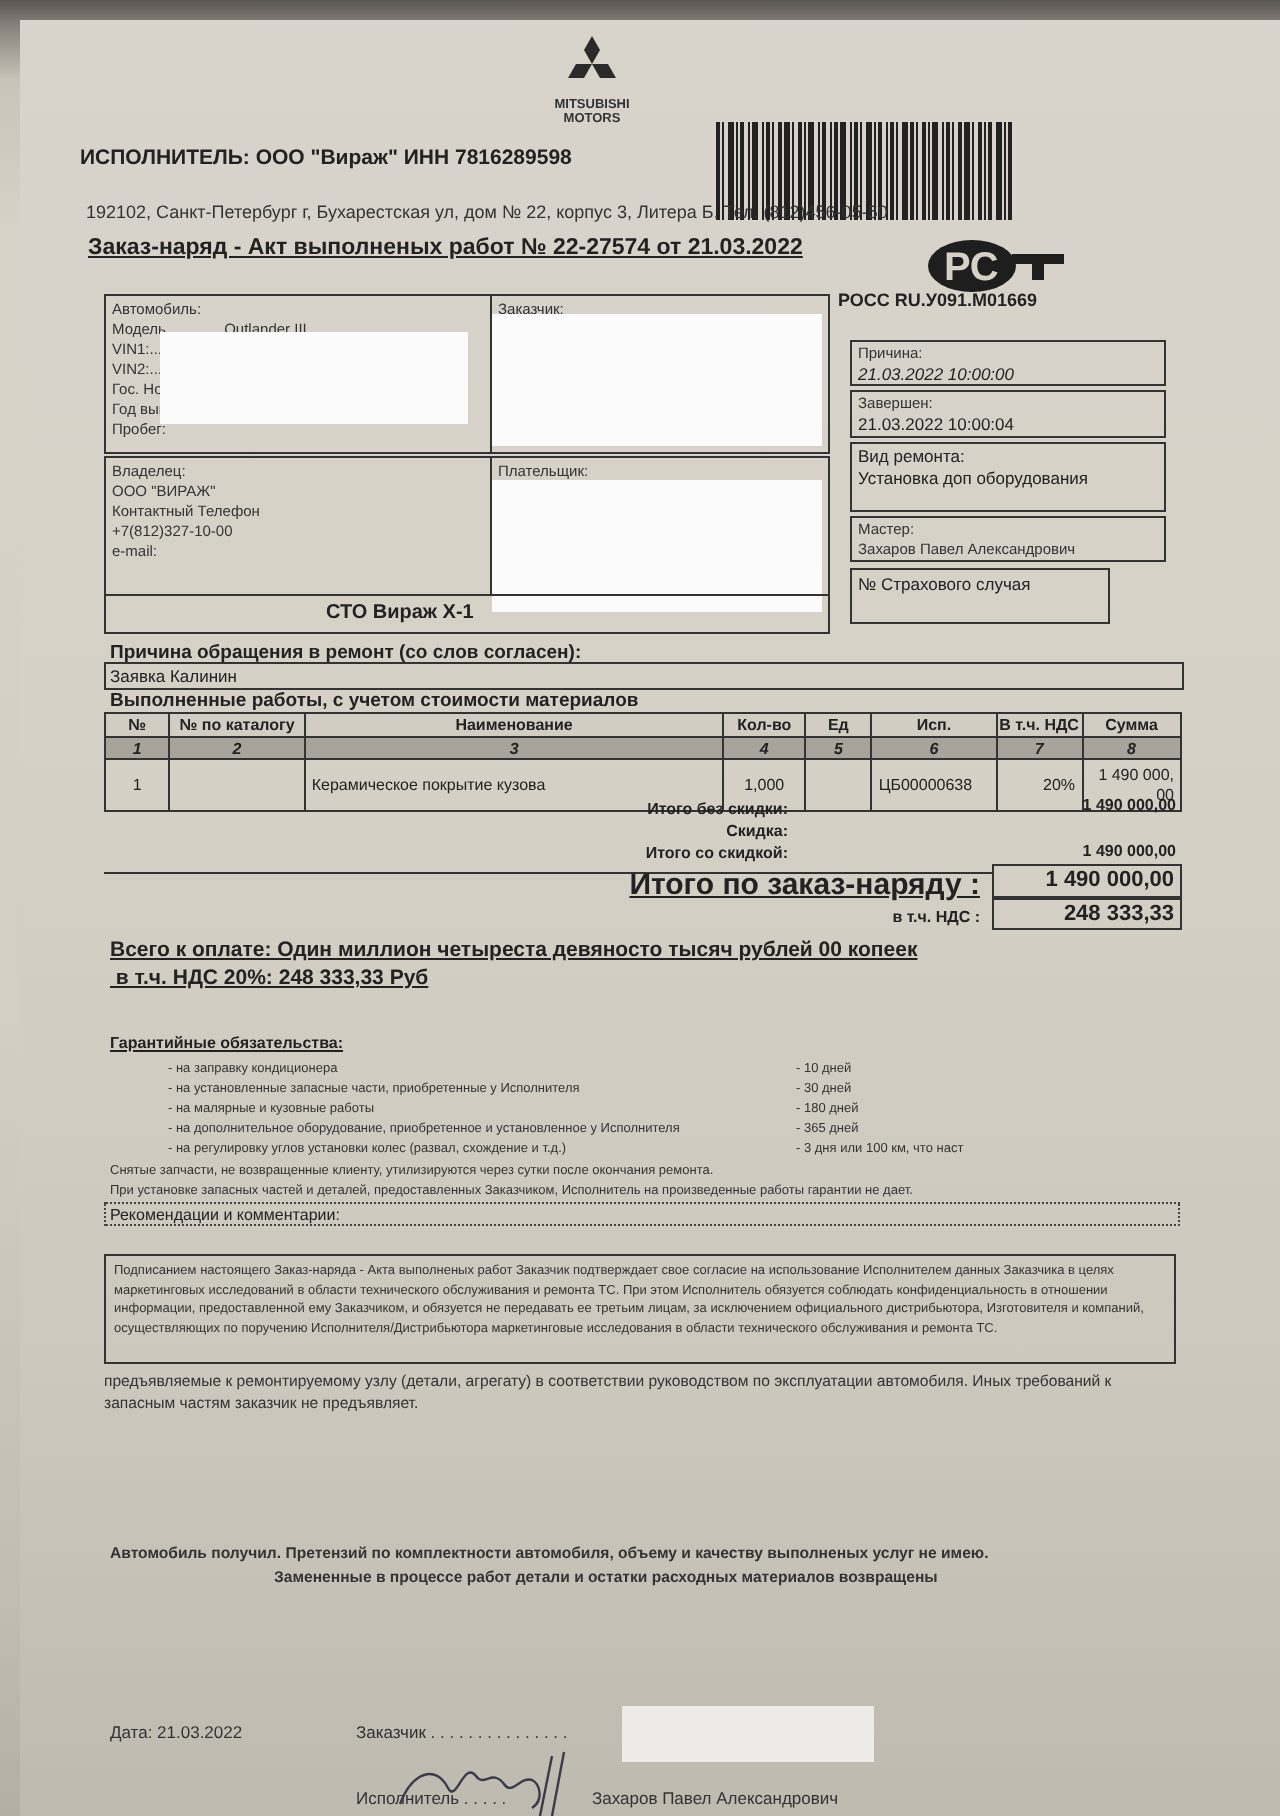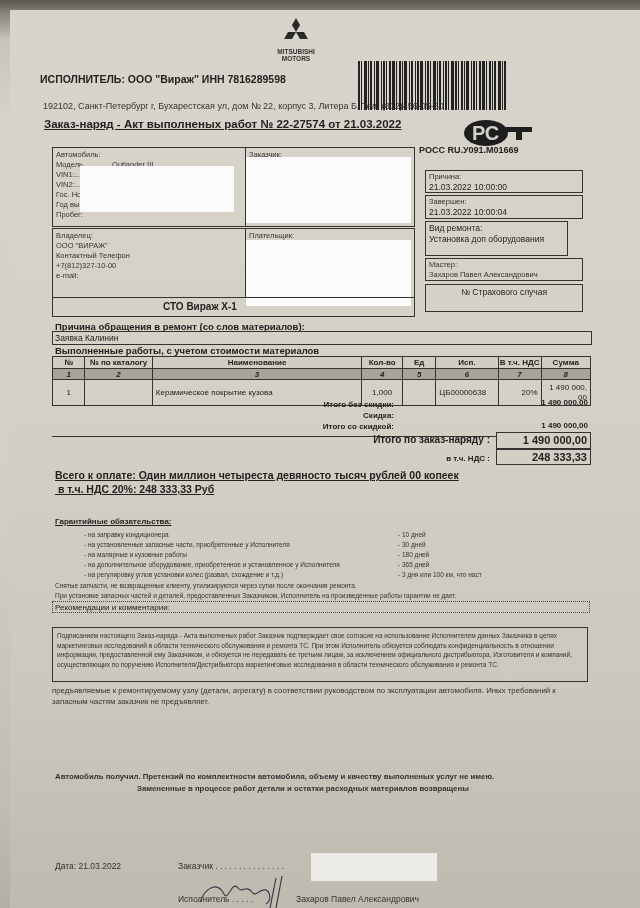--- a/index.html
+++ b/index.html
@@ -149,39 +149,39 @@
   <div class="lbl" style="padding:2px 3px;">Плательщик:</div>
 </div>
 <div class="redact" style="left:246px;top:240px;width:165px;height:66px;"></div>
 
 <div class="box" style="left:52px;top:297px;width:363px;height:20px;">
   <div style="position:absolute;left:110px;top:3px;font-size:10px;font-weight:bold;">СТО Вираж Х-1</div>
 </div>
 
 <div class="box" style="left:425px;top:170px;width:158px;height:23px;">
   <div class="lbl" style="padding:1px 3px 0;">Причина:</div>
-  <div class="val" style="padding:0 3px;">21.03.2022 10:00:00</div>
+  <div class="val" style="padding:0 3px;font-style:italic;">21.03.2022 10:00:00</div>
 </div>
 <div class="box" style="left:425px;top:195px;width:158px;height:24px;">
   <div class="lbl" style="padding:1px 3px 0;">Завершен:</div>
   <div class="val" style="padding:0 3px;">21.03.2022 10:00:04</div>
 </div>
-<div class="box" style="left:425px;top:221px;width:143px;height:35px;">
+<div class="box" style="left:425px;top:221px;width:158px;height:35px;">
   <div class="val" style="padding:1px 3px 0;">Вид ремонта:</div>
   <div class="val" style="padding:0 3px;">Установка доп оборудования</div>
 </div>
 <div class="box" style="left:425px;top:258px;width:158px;height:23px;">
   <div class="lbl" style="padding:1px 3px 0;">Мастер:</div>
   <div class="lbl" style="padding:0 3px;">Захаров Павел Александрович</div>
 </div>
-<div class="box" style="left:425px;top:284px;width:158px;height:28px;text-align:center;">
+<div class="box" style="left:425px;top:284px;width:130px;height:28px;">
   <div class="val" style="padding:2px 3px;">№ Страхового случая</div>
 </div>
 
-<div class="abs" style="left:55px;top:321px;font-size:9.5px;font-weight:bold;">Причина обращения в ремонт (со слов материалов):</div>
+<div class="abs" style="left:55px;top:321px;font-size:9.5px;font-weight:bold;">Причина обращения в ремонт (со слов согласен):</div>
 <div class="box" style="left:52px;top:331px;width:540px;height:14px;border-width:1.2px;">
   <div style="font-size:8.5px;padding:1px 2px;">Заявка Калинин</div>
 </div>
 
 <div class="abs" style="left:55px;top:345px;font-size:9.5px;font-weight:bold;">Выполненные работы, с учетом стоимости материалов</div>
 
 <table class="works" style="top:356px;">
   <colgroup>
     <col style="width:30px">
       <col style="width:63px">
@@ -228,21 +228,21 @@
   </tr>
 </tbody>
   </table>
 
 <div class="sum-line" style="left:318px;top:400px;width:76px;text-align:right;">Итого без скидки:</div>
 <div class="sum-line" style="left:510px;top:398px;width:78px;text-align:right;">1 490 000,00</div>
 <div class="sum-line" style="left:318px;top:411px;width:76px;text-align:right;">Скидка:</div>
 <div class="sum-line" style="left:318px;top:422px;width:76px;text-align:right;">Итого со скидкой:</div>
 <div class="sum-line" style="left:510px;top:421px;width:78px;text-align:right;">1 490 000,00</div>
 <div class="abs" style="left:52px;top:436px;width:445px;height:0;border-top:1.5px solid #333;"></div>
-<div class="abs" style="left:300px;top:434px;width:190px;text-align:right;font-size:10px;font-weight:bold;">Итого по заказ-наряду :</div>
+<div class="abs" style="left:300px;top:434px;width:190px;text-align:right;font-size:15px;font-weight:bold;text-decoration:underline;">Итого по заказ-наряду :</div>
 <div class="box" style="left:496px;top:432px;width:95px;height:17px;">
   <div style="text-align:right;font-size:11px;font-weight:bold;padding:1px 3px;">1 490 000,00</div>
 </div>
 <div class="abs" style="left:380px;top:454px;width:110px;text-align:right;font-size:8px;font-weight:bold;">в т.ч. НДС :</div>
 <div class="box" style="left:496px;top:449px;width:95px;height:16px;">
   <div style="text-align:right;font-size:11px;font-weight:bold;padding:1px 3px;">248 333,33</div>
 </div>
 <div class="abs" style="left:55px;top:469px;font-size:10.5px;font-weight:bold;text-decoration:underline;">Всего к оплате: Один миллион четыреста девяносто тысяч рублей 00 копеек</div>
 <div class="abs" style="left:55px;top:483px;font-size:10.5px;font-weight:bold;text-decoration:underline;white-space:pre;"> в т.ч. НДС 20%: 248 333,33 Руб</div>
 

